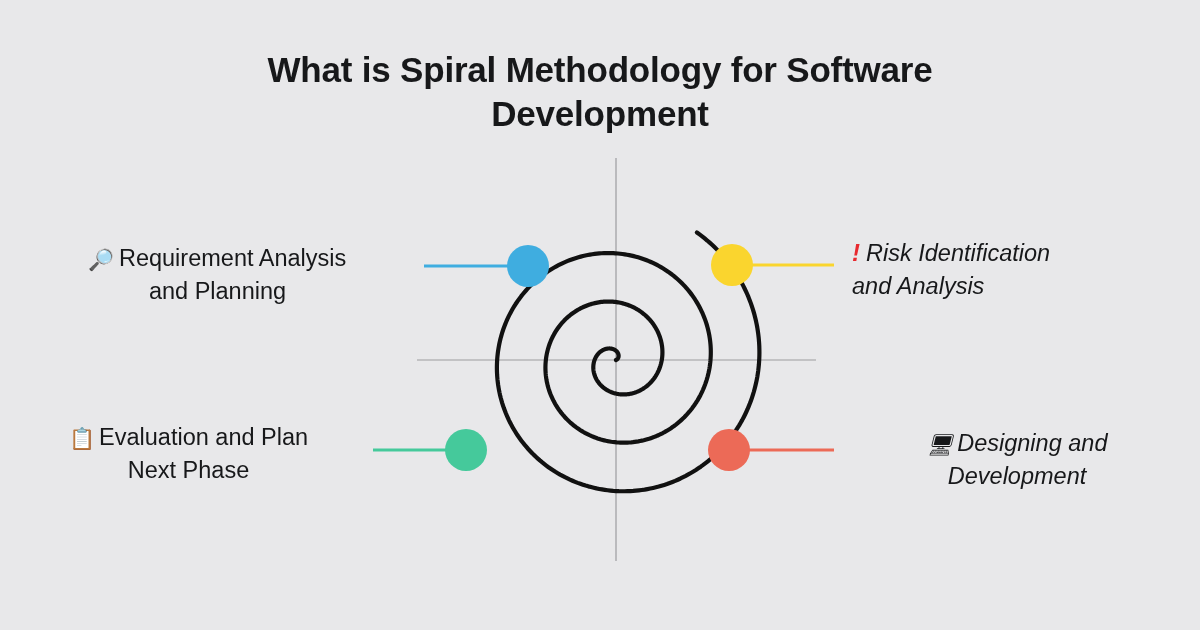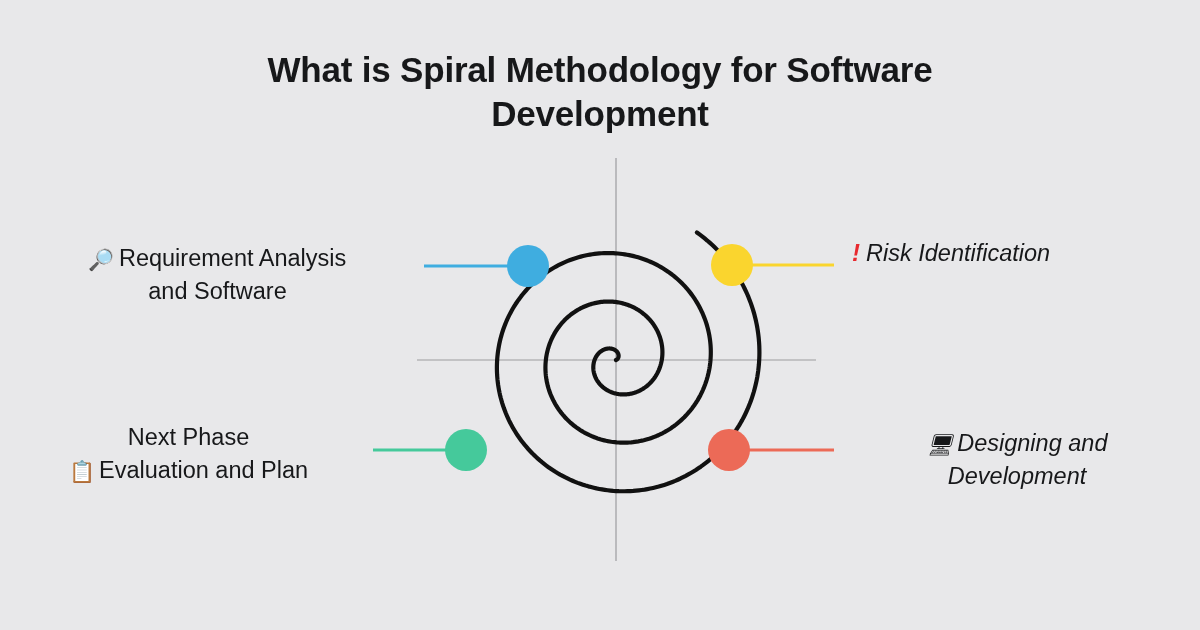--- a/index.html
+++ b/index.html
@@ -126,34 +126,35 @@
         <circle cx="732" cy="265" r="21" fill="#fad52e"></circle>
         <circle cx="729" cy="450" r="21" fill="#ec6a57"></circle>
         <circle cx="466" cy="450" r="21" fill="#45c99b"></circle>
       </g>
   </svg>
 
   <div class="node-label label-right-aligned" id="label-requirement">
     <span class="lbl-line">
       <span class="lbl-icon">🔎</span><span>Requirement Analysis</span>
     </span>
-    <span class="lbl-line">and Software</span>
+    <span class="lbl-line">and Planning</span>
   </div>
 
   <div class="node-label label-left-aligned" id="label-risk">
     <span class="lbl-line">
       <span class="exclaim-icon">!</span><span>Risk Identification</span>
     </span>
+    <span class="lbl-line">and Analysis</span>
   </div>
 
   <div class="node-label label-right-aligned" id="label-evaluation">
-    <span class="lbl-line">Next Phase</span>
     <span class="lbl-line">
       <span class="lbl-icon">📋</span><span>Evaluation and Plan</span>
     </span>
+    <span class="lbl-line">Next Phase</span>
   </div>
 
   <div class="node-label label-left-aligned" id="label-designing">
     <span class="lbl-line">
       <span class="lbl-icon">🖥</span><span>Designing and</span>
     </span>
     <span class="lbl-line">Development</span>
   </div>
 
 </div>

